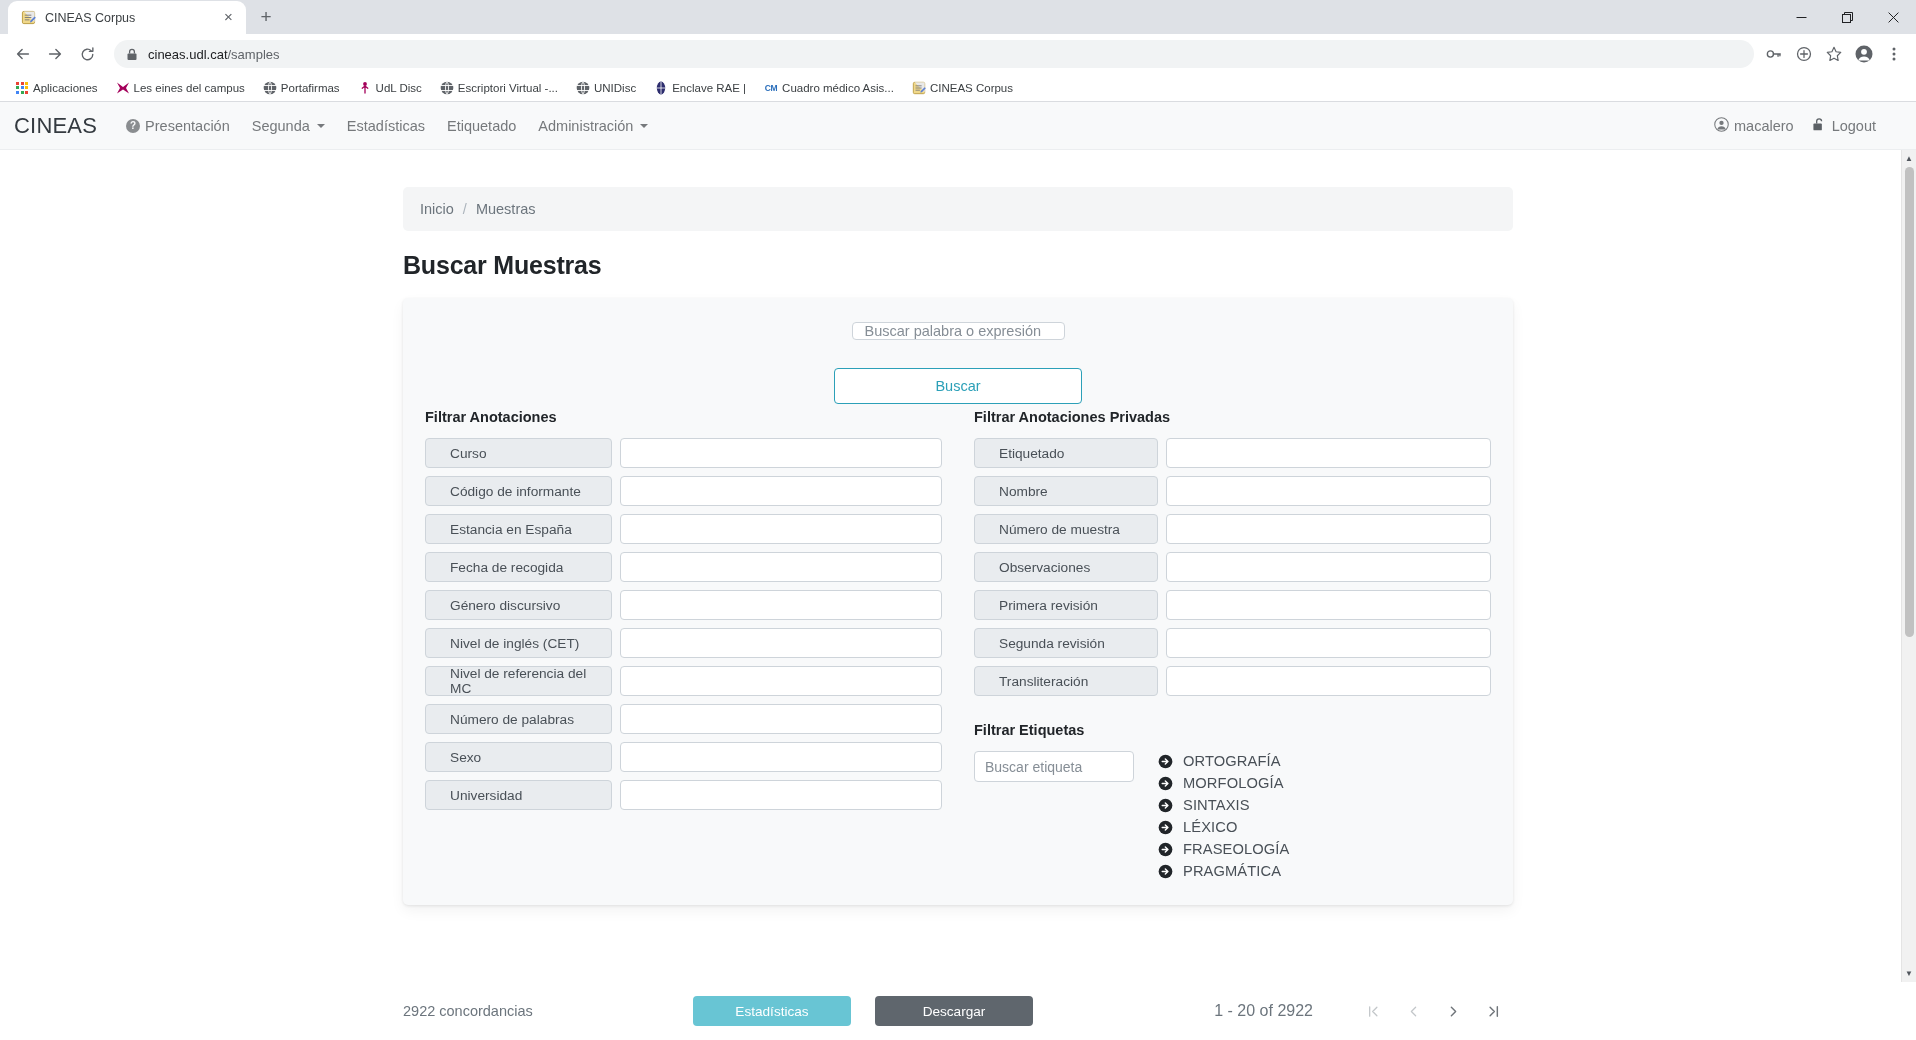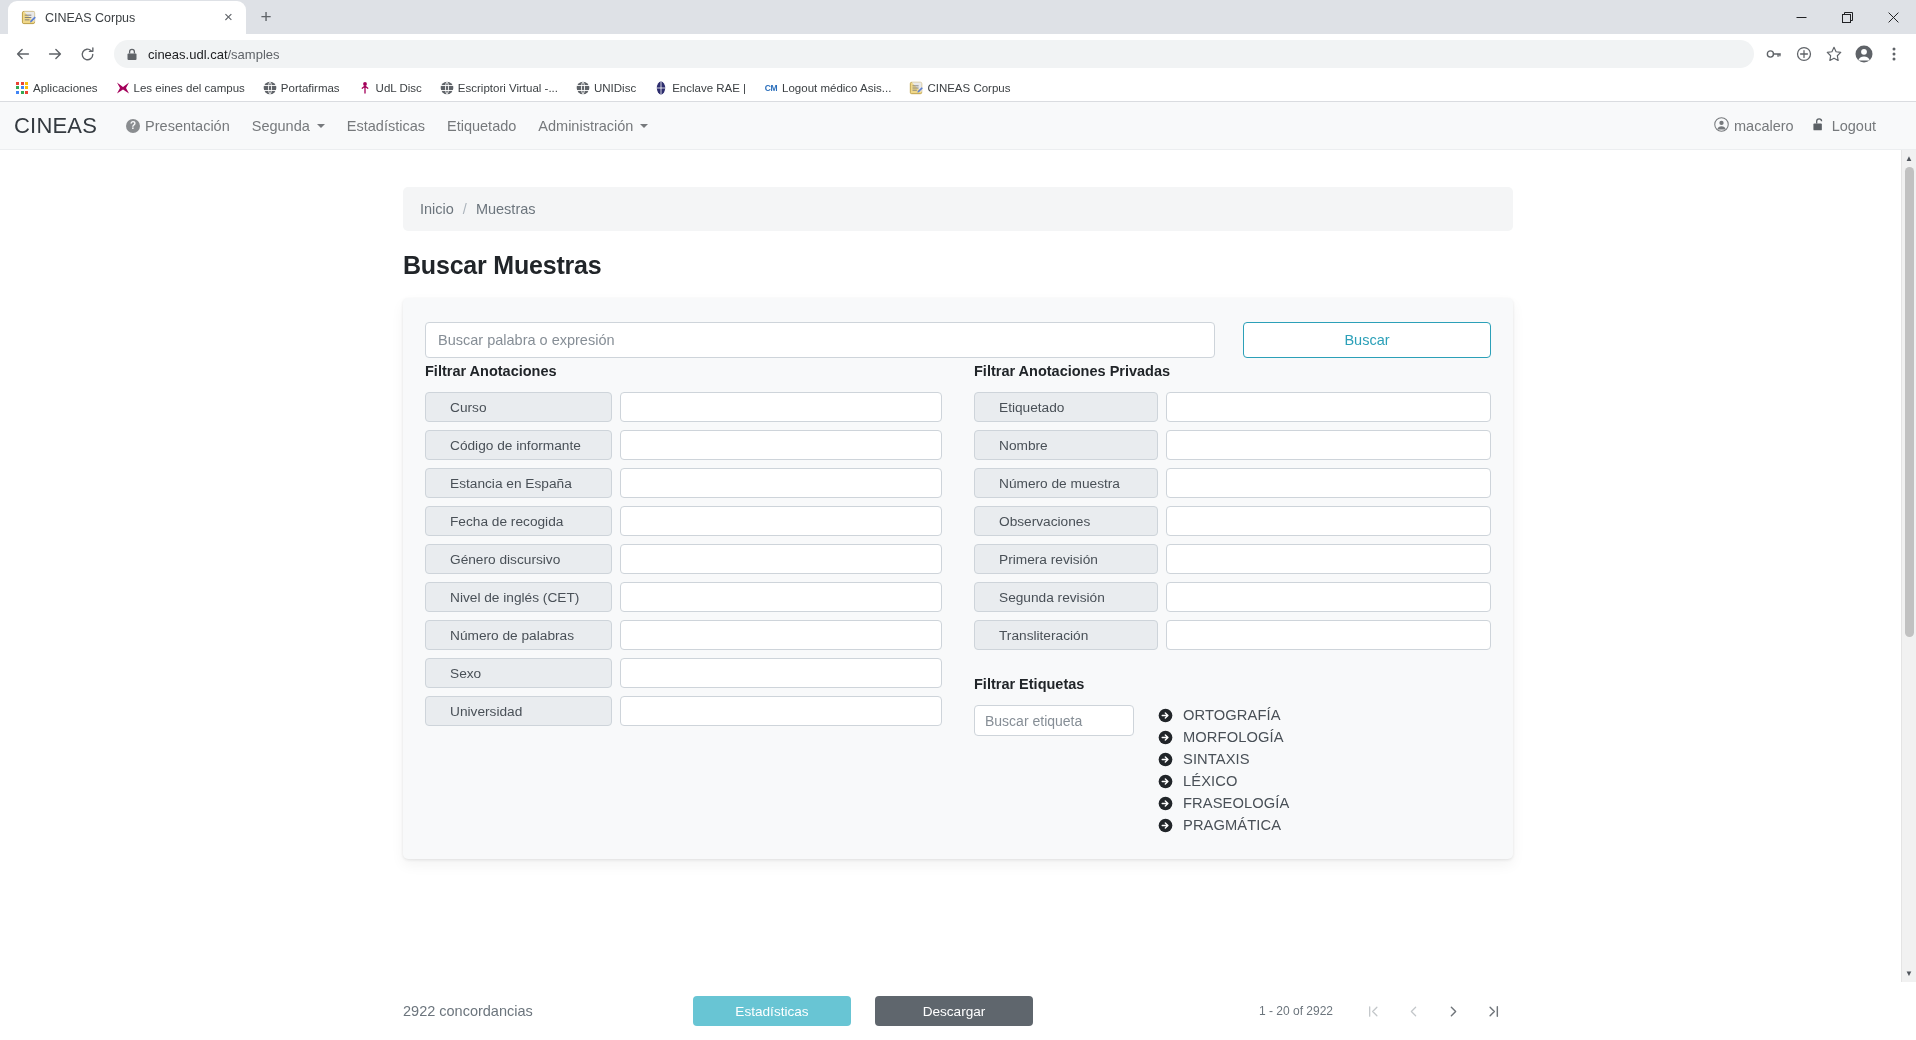--- a/index.html
+++ b/index.html
@@ -110,21 +110,21 @@
   .breadcrumb .crumb-link { color: #6c757d; }
   .breadcrumb .sep { color: #adb5bd; }
 
   .page-title { font-size: 25px; color: #212529; font-weight: bold; margin: 20px 0 18px 0; letter-spacing: -0.2px; }
 
   .card {
     background: #f8f9fa; border-radius: 5px; padding: 24px 22px 26px 22px;
     box-shadow: 0 1px 3px rgba(0,0,0,.09), 0 6px 14px rgba(0,0,0,.05);
   }
 
-  .searchrow { display:flex; gap: 28px; align-items: center; }
+  .searchrow { display:flex; gap: 28px; align-items: center; flex-direction: column; }
   .search-input {
     flex: 1; height: 36px; border: 1px solid #ced4da; border-radius: 4px;
     background: #fff; font-size: 14.5px; color: #495057; padding: 0 12px;
     font-family: "Liberation Sans", sans-serif;
   }
   .search-input::placeholder { color: #868e96; }
   .btn-search {
     width: 248px; height: 36px; border: 1px solid #2ca0b8; border-radius: 4px;
     background: #fff; color: #2ca0b8; font-size: 14.5px;
     font-family: "Liberation Sans", sans-serif;
@@ -175,21 +175,21 @@
     font-family: "Liberation Sans", sans-serif;
     display:flex; align-items:center; justify-content:center;
   }
   .btn-dl {
     width: 158px; height: 30px; background: #5f666d; color: #fff;
     border: none; border-radius: 4px; font-size: 13.6px; margin-left: 24px;
     font-family: "Liberation Sans", sans-serif;
     display:flex; align-items:center; justify-content:center;
   }
   .pager { margin-left: auto; display:flex; align-items:center; gap: 0; }
-  .pg-range { font-size: 12px; color: #6c757d; margin-right: 20px; white-space: nowrap; }
+  .pg-range { font-size: 16px; color: #6c757d; margin-right: 40px; white-space: nowrap; }
   .pg-btn { width: 40px; height: 40px; display:flex; align-items:center; justify-content:center; color:#70757a; }
   .pg-btn.dis { color: #c3c7ca; }
 
   
   .scrollbar {
     position: absolute; right: 0; top: 0; width: 15px; bottom: 0;
     background: #f1f1f1; border-left: 1px solid #e4e4e4;
   }
   .sb-arrow { height: 17px; display:flex; align-items:center; justify-content:center; color:#50555c; font-size: 8px; }
   .sb-thumb { position:absolute; top: 17px; left: 3px; width: 9px; height: 470px; background: #c1c1c1; border-radius: 5px; }
@@ -362,21 +362,21 @@
             <ellipse cx="7" cy="7" rx="4.2" ry="6.4" fill="#2d2d6e"></ellipse>
             <path d="M7 1v12M3 7h8" stroke="#fff" stroke-width="0.8"></path>
           </svg>
       </span>
       <span class="bm-label">Enclave RAE |</span>
     </div>
     <div class="bm">
       <span class="bm-ico">
         <span style="font-size:8.5px;color:#2a6ebb;font-weight:bold;letter-spacing:-0.4px;">CM</span>
       </span>
-      <span class="bm-label">Logout médico Asis...</span>
+      <span class="bm-label">Cuadro médico Asis...</span>
     </div>
     <div class="bm">
       <span class="bm-ico">
         <svg width="14" height="14" viewBox="0 0 16 16">
           <rect x="1.5" y="1.5" width="13" height="13" rx="1.5" fill="#f0d88a" stroke="#b99a3e" stroke-width="1"></rect>
           <path d="M3 1.5 L14.5 1.5 L14.5 13 Z" fill="#e9e9e9"></path>
           <path d="M4 5.5h7M4 8h7M4 10.5h5" stroke="#7a7a7a" stroke-width="1"></path>
           <path d="M10 11.5 L14.5 7 L15.8 8.3 L11.3 12.8 L9.6 13.2 Z" fill="#5a7fd6"></path>
         </svg>
       </span>
@@ -469,20 +469,24 @@
               <div class="filter-row">
                 <div class="filter-label">Fecha de recogida</div>
                 <input class="filter-input" type="text" style="">
               </div>
               <div class="filter-row">
                 <div class="filter-label">Género discursivo</div>
                 <input class="filter-input" type="text" style="">
               </div>
               <div class="filter-row">
                 <div class="filter-label">Nivel de inglés (CET)</div>
+                <input class="filter-input" type="text" style="">
+              </div>
+              <div class="filter-row">
+                <div class="filter-label">Nivel de referencia del MC</div>
                 <input class="filter-input" type="text" style="">
               </div>
               <div class="filter-row">
                 <div class="filter-label">Número de palabras</div>
                 <input class="filter-input" type="text" style="">
               </div>
               <div class="filter-row">
                 <div class="filter-label">Sexo</div>
                 <input class="filter-input" type="text" style="">
               </div>

